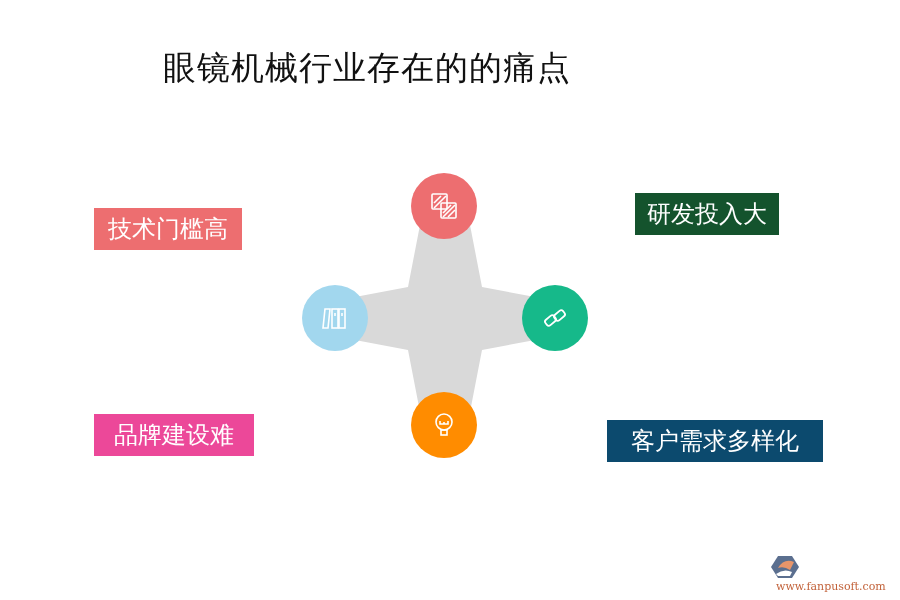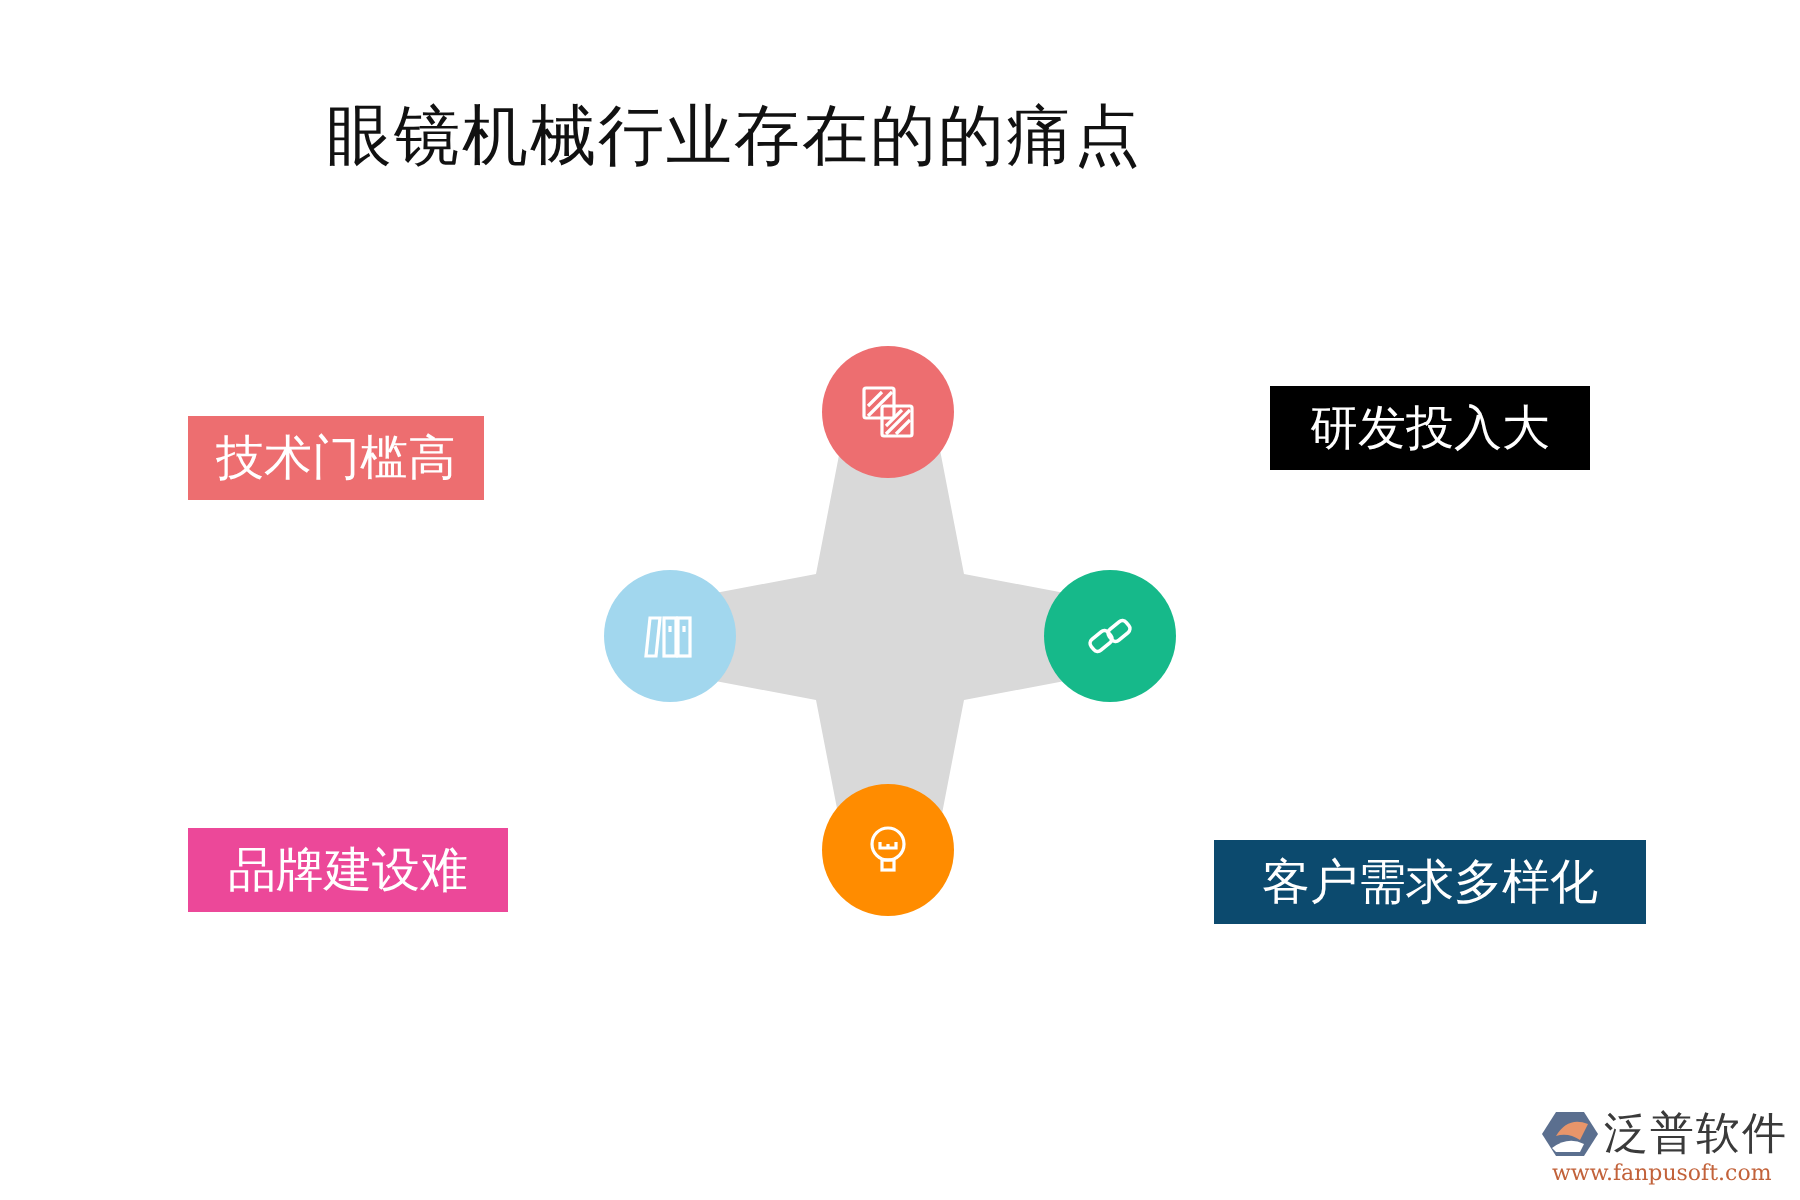--- a/index.html
+++ b/index.html
@@ -19,21 +19,21 @@
   .logo-url { position: absolute; left: 6px; top: 30px; font-size: 11px; color: #c2623a; white-space: nowrap;
               font-family: "DejaVu Serif", "Liberation Serif", serif; }
   .logo-mark { position: absolute; left: 0; top: 4px; width: 30px; height: 26px; }
 </style>
 </head>
 <body>
 
 <div class="title">眼镜机械行业存在的的痛点</div>
 
 <div class="label" style="left:94px; top:208px; width:148px; background:#ED6E70;">技术门槛高</div>
-<div class="label" style="left:635px; top:193px; width:160px; background:#000000;">研发投入大</div>
+<div class="label" style="left:635px; top:193px; width:144px; background:#14532d;">研发投入大</div>
 <div class="label" style="left:94px; top:414px; width:160px; background:#ec4899;">品牌建设难</div>
 <div class="label" style="left:607px; top:420px; width:216px; background:#0c4a6e;">客户需求多样化</div>
 
 <svg class="star" width="900" height="600">
   <polygon fill="#D9D9D9" points="420,225 470,225 482,287 535,297 535,340 482,350 470,412 420,412 408,350 355,340 355,297 408,287"></polygon>
 </svg>
 
 <div class="node" style="left:411px; top:173px; background:#ED6E70;">
   <svg viewBox="0 0 30 30" fill="none" stroke="#fff" stroke-width="1.6">
     <rect x="3" y="3" width="15" height="15" rx="1"></rect>
@@ -70,15 +70,14 @@
     <rect x="12" y="20" width="6" height="5"></rect>
   </svg>
 </div>
 
 <div class="logo">
   <svg class="logo-mark" viewBox="0 0 30 26">
     <polygon points="8,2 22,2 29,13 22,24 8,24 1,13" fill="#5B6F8F"></polygon>
     <path d="M8,14 Q14,4 24,8 L20,16 Q14,12 8,14 Z" fill="#E8956A"></path>
     <path d="M6,20 Q14,14 22,18 L20,22 L8,22 Z" fill="#ffffff"></path>
   </svg>
-  <div class="logo-cn">泛普软件</div>
   <div class="logo-url">www.fanpusoft.com</div>
 </div>
 
 </body></html>

